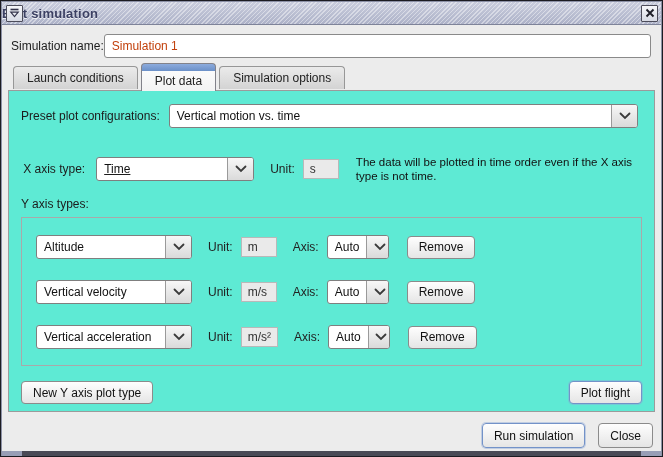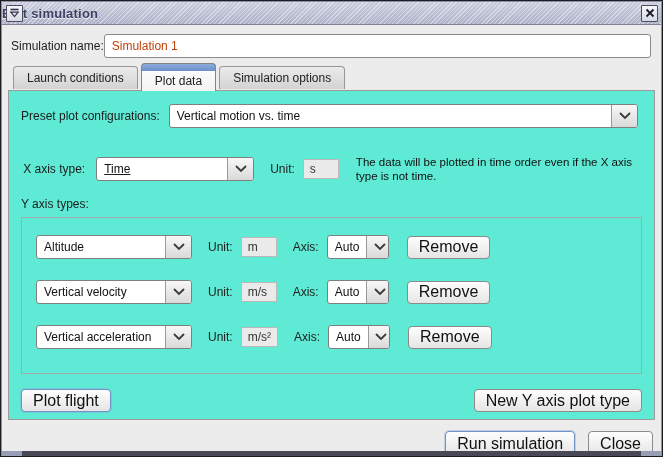--- a/index.html
+++ b/index.html
@@ -118,33 +118,33 @@
     border: 1px solid #b9b9b9; background: #eaeaea;
     display: flex; align-items: center; padding: 0 6px; color: #333;
   }
   .x-note { margin-left: 17px; width: 282px; font-size: 11.5px; line-height: 14px; color: #111; }
 
   .y-label { margin: 14px 0 0 12px; }
 
   .ybox {
     margin: 6px 12px 0 12px;
     border: 1px solid #a9a9a9;
-    padding: 17px 0 24px 14px;
+    padding: 17px 0 16px 14px;
     display: flex; flex-direction: column; gap: 21px;
   }
   .yrow { display: flex; align-items: center; }
   .yrow .combo.ytype { width: 156px; }
   .yrow .combo.axis  { width: 62px;  margin-left: 8px; }
   .yrow .btn { margin-left: 18px; }
 
   .btn {
     height: 23px; padding: 0 11px;
     background: linear-gradient(#fefefe, #e5e5e5);
     border: 1px solid #8b8b8b; border-radius: 4px;
-    font: inherit; font-size: 16px; color: #111;
+    font: inherit; font-size: 12px; color: #111;
     cursor: default;
   }
   .btn.default {
     border-color: #7392c8;
     box-shadow: 0 0 0 1px rgba(140,168,216,0.45);
   }
 
   .panel-bottom {
     display: flex; justify-content: space-between; align-items: center;
     margin: 15px 12px 0 12px; flex: 1;
@@ -300,22 +300,22 @@
                 <path d="M1.5 1.5 L6 6 L10.5 1.5" stroke="#3a3a3a" stroke-width="1.8" fill="none" stroke-linecap="round"></path>
               </svg>
           </span>
         </div>
         <button class="btn">Remove</button>
       </div>
 
     </div>
 
     <div class="panel-bottom">
+      <button class="btn">New Y axis plot type</button>
       <button class="btn default">Plot flight</button>
-      <button class="btn">New Y axis plot type</button>
     </div>
 
   </div>
 
   <div class="dialog-buttons">
     <button class="btn default">Run simulation</button>
     <button class="btn">Close</button>
   </div>
 
   <div class="bottom-band"></div>

